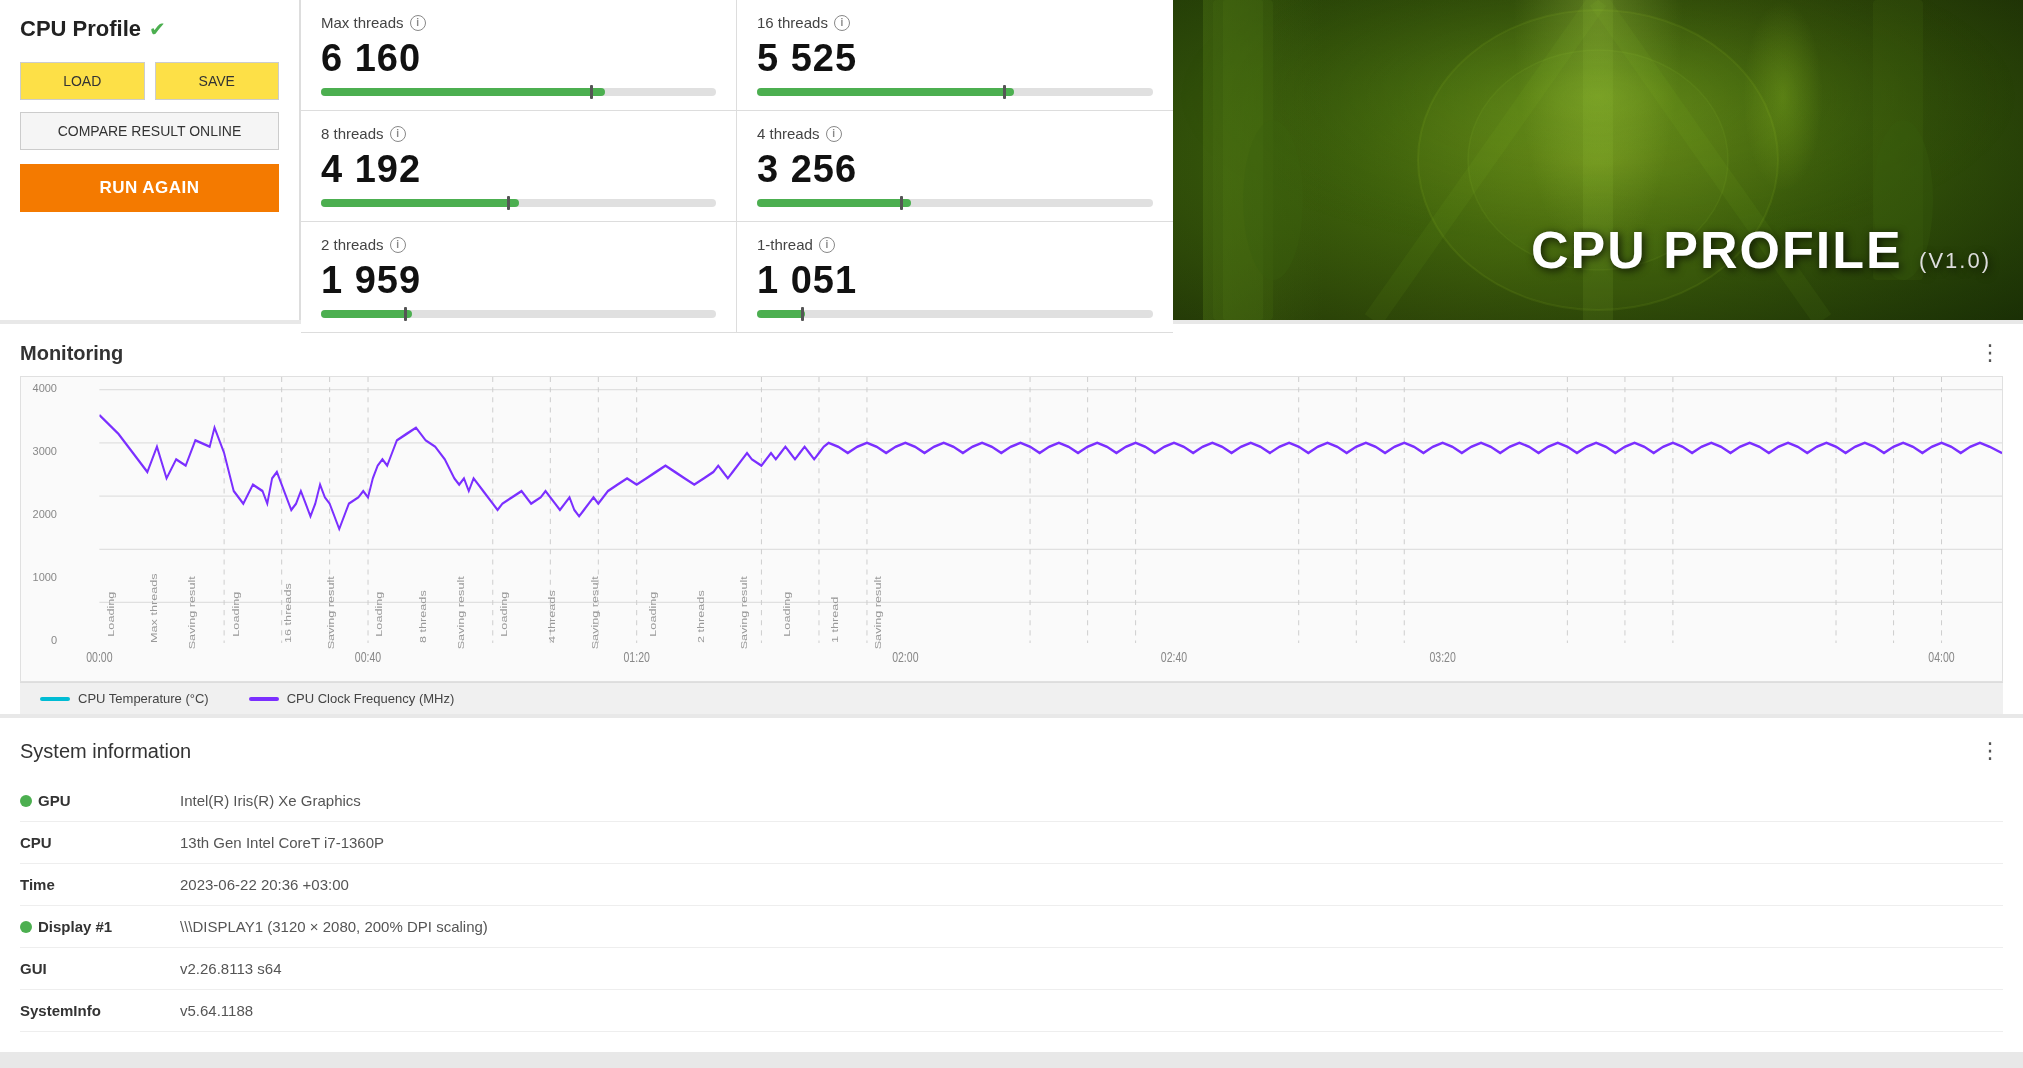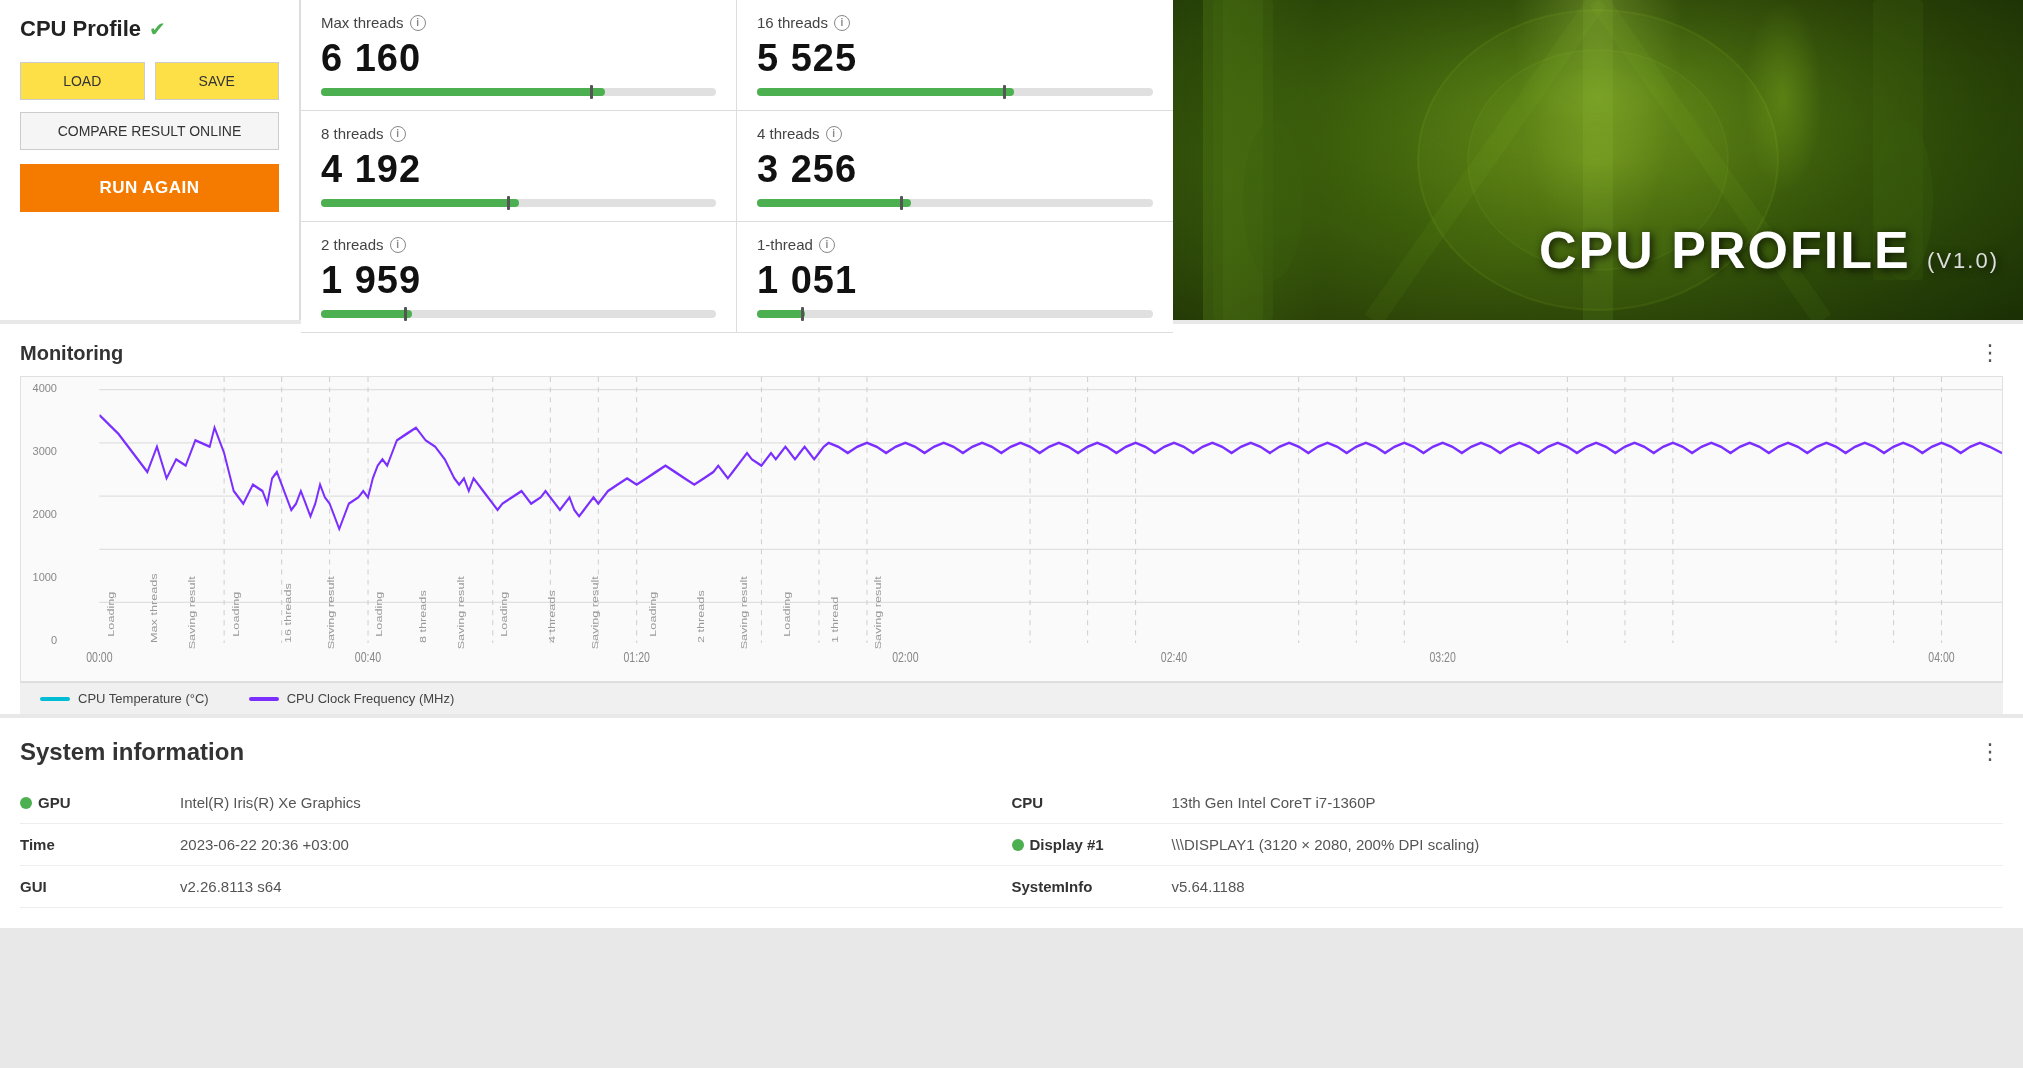--- a/index.html
+++ b/index.html
@@ -26,21 +26,21 @@
     .info-icon { display: inline-flex; align-items: center; justify-content: center; width: 16px; height: 16px; border-radius: 50%; border: 1.5px solid #888; color: #888; font-size: 10px; font-weight: bold; cursor: pointer; }
     .score-value { font-size: 38px; font-weight: bold; color: #111; letter-spacing: 1px; margin-bottom: 8px; }
     .progress-bar-bg { height: 8px; background: #e0e0e0; border-radius: 4px; position: relative; }
     .progress-bar-fill { height: 100%; background: #4caf50; border-radius: 4px; }
     .progress-marker { position: absolute; top: -3px; width: 3px; height: 14px; background: #555; border-radius: 1px; }
 
     
     .hero-area { width: 850px; flex-shrink: 0; position: relative; overflow: hidden; background: #1a2a0a; }
     .hero-bg { width: 100%; height: 100%; background: radial-gradient(ellipse at center, #4a6a10 0%, #2a4a08 40%, #0a1a02 100%); position: relative; }
     .hero-bg::before { content: ''; position: absolute; inset: 0; background: linear-gradient(135deg, rgba(100,150,20,0.3) 0%, rgba(180,220,30,0.15) 50%, rgba(50,80,10,0.4) 100%); }
-    .hero-title { position: absolute; bottom: 40px; right: 24px; text-align: right; }
+    .hero-title { position: absolute; bottom: 40px; right: 32px; text-align: right; }
     .hero-title-text { font-size: 52px; font-weight: 900; color: #fff; letter-spacing: 2px; text-shadow: 2px 2px 8px rgba(0,0,0,0.8); }
     .hero-title-version { font-size: 22px; color: #ddd; font-weight: 400; }
 
     
     .col-left { position: absolute; left: 30px; top: 0; bottom: 0; width: 120px; background: linear-gradient(to right, rgba(80,120,20,0.4), transparent); }
     .col-right { position: absolute; right: 200px; top: 0; height: 60%; width: 80px; background: radial-gradient(ellipse, rgba(200,255,50,0.2) 0%, transparent 70%); }
     .light-beam { position: absolute; left: 50%; top: 0; width: 200px; height: 100%; background: radial-gradient(ellipse at top, rgba(220,255,100,0.25) 0%, transparent 60%); transform: translateX(-50%); }
 
     
     .monitoring-section { background: #fff; margin-top: 4px; padding: 16px 20px 0 20px; }
@@ -59,22 +59,22 @@
     
     .chart-legend { display: flex; gap: 40px; padding: 8px 20px; background: #f0f0f0; border-top: 1px solid #ddd; }
     .legend-item { display: flex; align-items: center; gap: 8px; font-size: 13px; color: #444; }
     .legend-line { width: 30px; height: 4px; border-radius: 2px; }
     .legend-teal { background: #00bcd4; }
     .legend-purple { background: #7b2fff; }
 
     
     .sysinfo-section { background: #fff; margin-top: 4px; padding: 20px 20px; }
     .sysinfo-header { display: flex; justify-content: space-between; align-items: center; margin-bottom: 16px; }
-    .sysinfo-title { font-size: 24px; font-weight: bold; color: #333; }
-    .sysinfo-grid { display: grid; grid-template-columns: 1fr 1fr; gap: 0; }
+    .sysinfo-title { font-size: 20px; font-weight: normal; color: #333; }
+    .sysinfo-grid { display: grid; grid-template-columns: 1fr; gap: 0; }
     .sysinfo-row { display: flex; align-items: center; padding: 12px 0; border-bottom: 1px solid #eee; }
     .sysinfo-key { font-size: 15px; font-weight: bold; color: #333; width: 160px; display: flex; align-items: center; gap: 6px; }
     .sysinfo-val { font-size: 15px; color: #555; flex: 1; }
     .green-dot { display: inline-block; width: 12px; height: 12px; border-radius: 50%; background: #4caf50; }
   </style>
 </head>
 <body>
 
 <div class="top-section">
 

